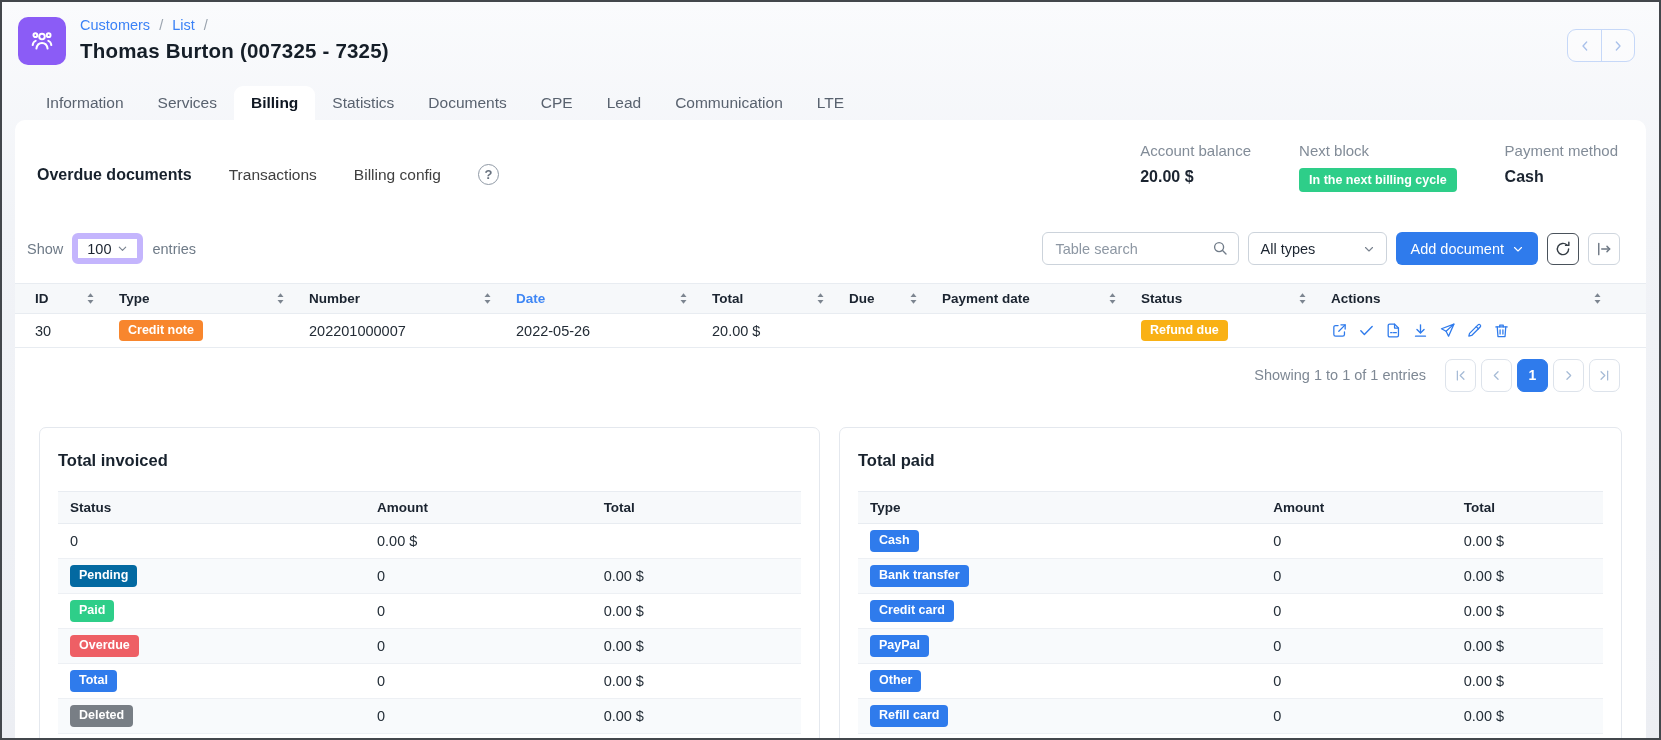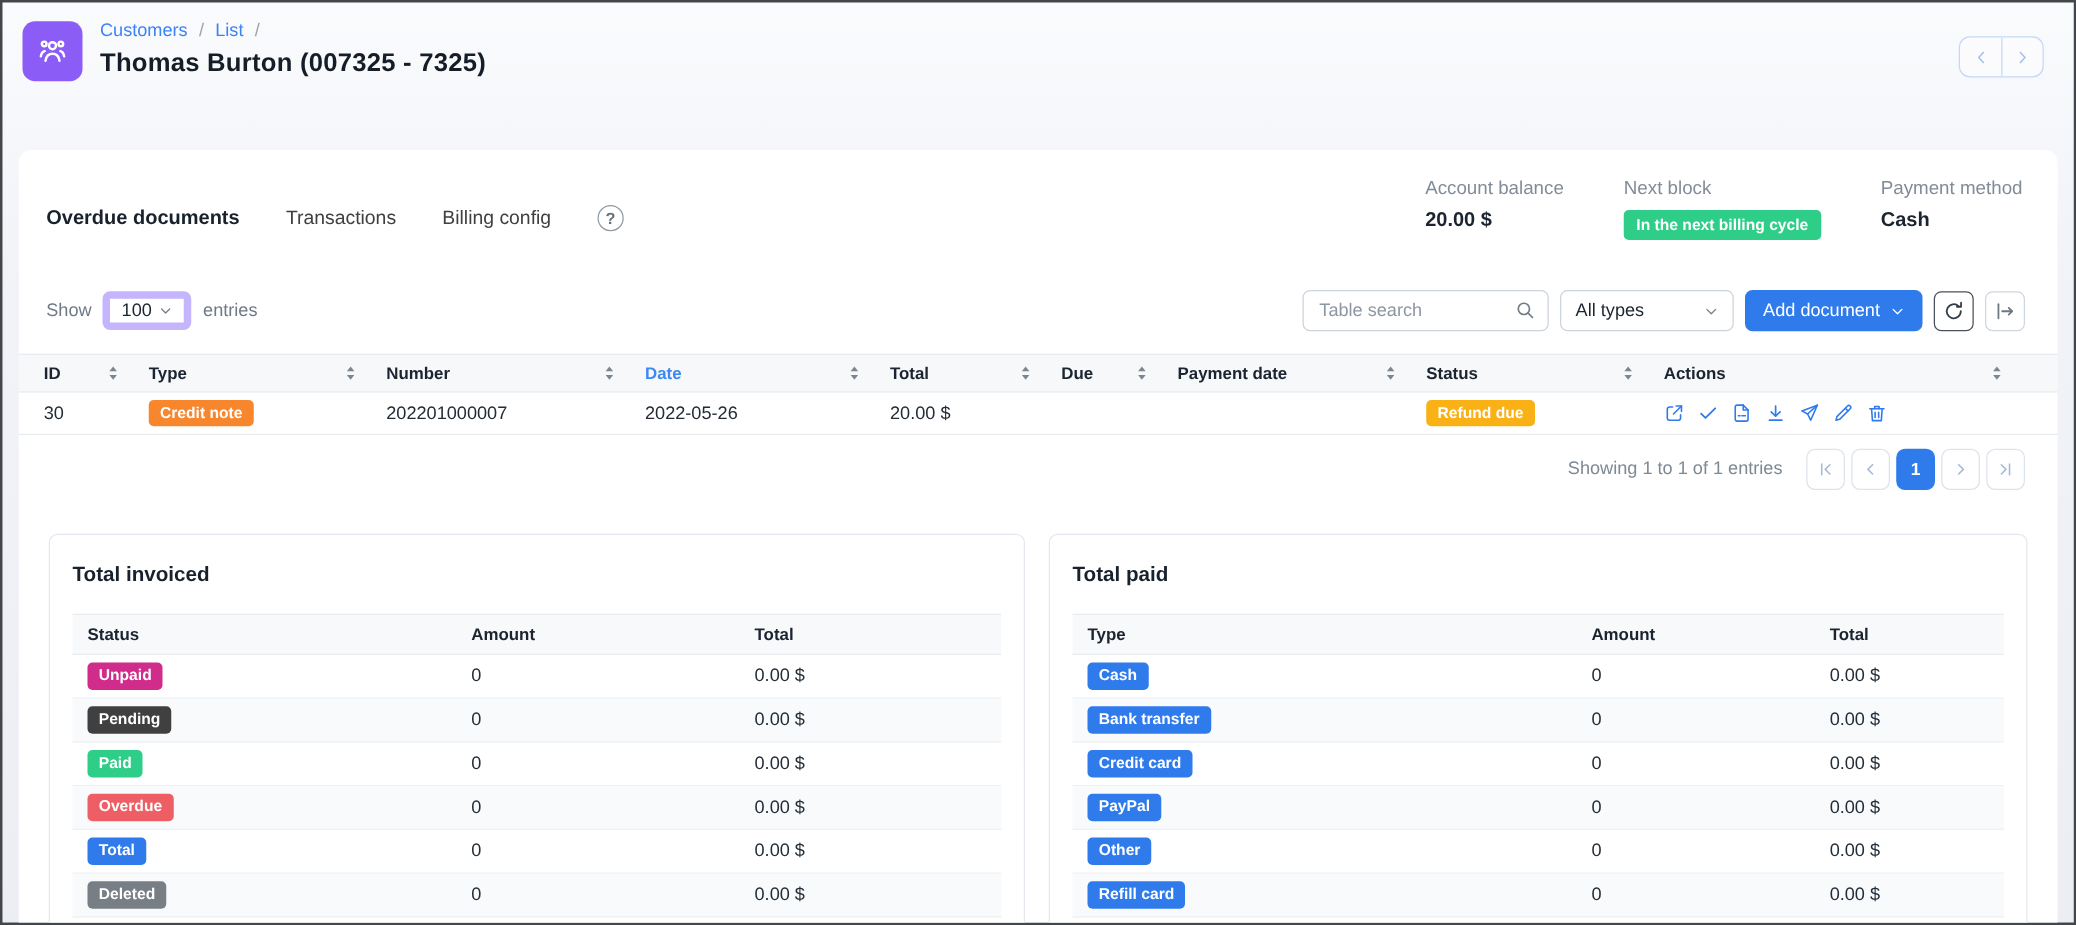--- a/index.html
+++ b/index.html
@@ -39,21 +39,21 @@
   .subtab.active{ font-size:16px; font-weight:bold; color:#18222d; }
   .help-circle{ width:21px; height:21px; border:1.6px solid #8f99a5; border-radius:50%;
     color:#67717e; font-size:13px; font-weight:bold; display:flex; align-items:center; justify-content:center; cursor:pointer; }
   .stats{ position:absolute; top:22px; right:28px; display:flex; gap:48px; }
   .stat .lbl{ font-size:15px; color:#828c98; margin-bottom:9px; }
   .stat .val{ font-size:16px; font-weight:bold; color:#1b2430; }
   .badge-green{ display:inline-block; background:#2ece89; color:#fff; font-size:12.5px; font-weight:bold;
     padding:5px 10px; border-radius:4px; }
 
   
-  .controls{ position:absolute; left:22px; right:26px; top:112px; height:33px;
+  .controls{ position:absolute; left:12px; right:26px; top:112px; height:33px;
     display:flex; align-items:center; }
   .ctl-left{ display:flex; align-items:center; gap:9px; font-size:14.5px; color:#6e7a87; }
   .mini-select{ display:flex; align-items:center; gap:6px; border:6px solid #c4b5fd; border-radius:6px;
     height:31px; padding:0 9px; cursor:pointer; }
   .mini-select .v{ font-size:14.5px; color:#1b2430; }
   .ctl-right{ margin-left:auto; display:flex; align-items:center; gap:9px; }
   .search-box{ position:relative; width:197px; height:33px; }
   .search-box input{ width:100%; height:100%; border:1px solid #ccd3db; border-radius:6px;
     padding:0 34px 0 12px; font-size:14.5px; color:#1b2430; outline:none; font-family:inherit; }
   .search-box input::placeholder{ color:#8d97a3; }
@@ -100,21 +100,21 @@
   .card-right{ left:824px; width:783px; }
   .card-title{ font-size:16.5px; font-weight:bold; color:#18222d; padding:23px 18px 21px 18px; }
   .ctable{ margin:0 18px; }
   .crow{ display:grid; align-items:center; padding-left:12px; }
   .card-left .crow{ grid-template-columns:42% 31% 27%; }
   .card-right .crow{ grid-template-columns:55% 26% 19%; }
   .chead{ height:33px; background:#f7f9fb; border-top:1px solid #e8ecf1; border-bottom:1px solid #e8ecf1;
     font-size:13.5px; font-weight:bold; color:#1b2430; }
   .cbody{ height:35px; border-bottom:1px solid #edf0f4; font-size:14.5px; color:#242e38; }
   .cbody.alt{ background:#f8fafc; }
-  .bg-unpaid{ background:#d02c8c; } .bg-pending{ background:#404040; } .bg-paid{ background:#2ece89; }
+  .bg-unpaid{ background:#d02c8c; } .bg-pending{ background:#0369a1; } .bg-paid{ background:#2ece89; }
   .bg-overdue{ background:#ee5f65; } .bg-total{ background:#2f7bec; } .bg-deleted{ background:#787e85; }
   .bg-blue{ background:#2f7bec; }
   svg{ display:block; }
 </style>
 </head>
 <body>
 
 <div class="frame">
 
   <div class="avatar">
@@ -147,20 +147,31 @@
     </button>
     <button>
       <span>
         <svg width="16" height="16" viewBox="0 0 24 24" fill="none" stroke="currentColor" stroke-width="2" stroke-linecap="round" stroke-linejoin="round">
             <path d="M9.5 6l5.5 6-5.5 6"></path>
           </svg>
       </span>
     </button>
   </div>
 
+  <div class="tabs">
+    <div class="tab">Information</div>
+    <div class="tab">Services</div>
+    <div class="tab active">Billing</div>
+    <div class="tab">Statistics</div>
+    <div class="tab">Documents</div>
+    <div class="tab">CPE</div>
+    <div class="tab">Lead</div>
+    <div class="tab">Communication</div>
+    <div class="tab">LTE</div>
+  </div>
 
   <div class="panel">
 
     <div class="subtabs">
       <div class="subtab active">Overdue documents</div>
       <div class="subtab">Transactions</div>
       <div class="subtab">Billing config</div>
       <div class="help-circle">?</div>
     </div>
 
@@ -422,21 +433,20 @@
 
     <div class="card card-left">
       <div class="card-title">Total invoiced</div>
       <div class="ctable">
         <div class="crow chead">
           <div>Status</div>
           <div>Amount</div>
           <div>Total</div>
         </div>
         <div class="crow cbody">
-          <div><span class="badge bg-unpaid">Unpaid</span></div>
           <div>0</div>
           <div>0.00 $</div>
         </div>
         <div class="crow cbody alt">
           <div><span class="badge bg-pending">Pending</span></div>
           <div>0</div>
           <div>0.00 $</div>
         </div>
         <div class="crow cbody">
           <div><span class="badge bg-paid">Paid</span></div>

